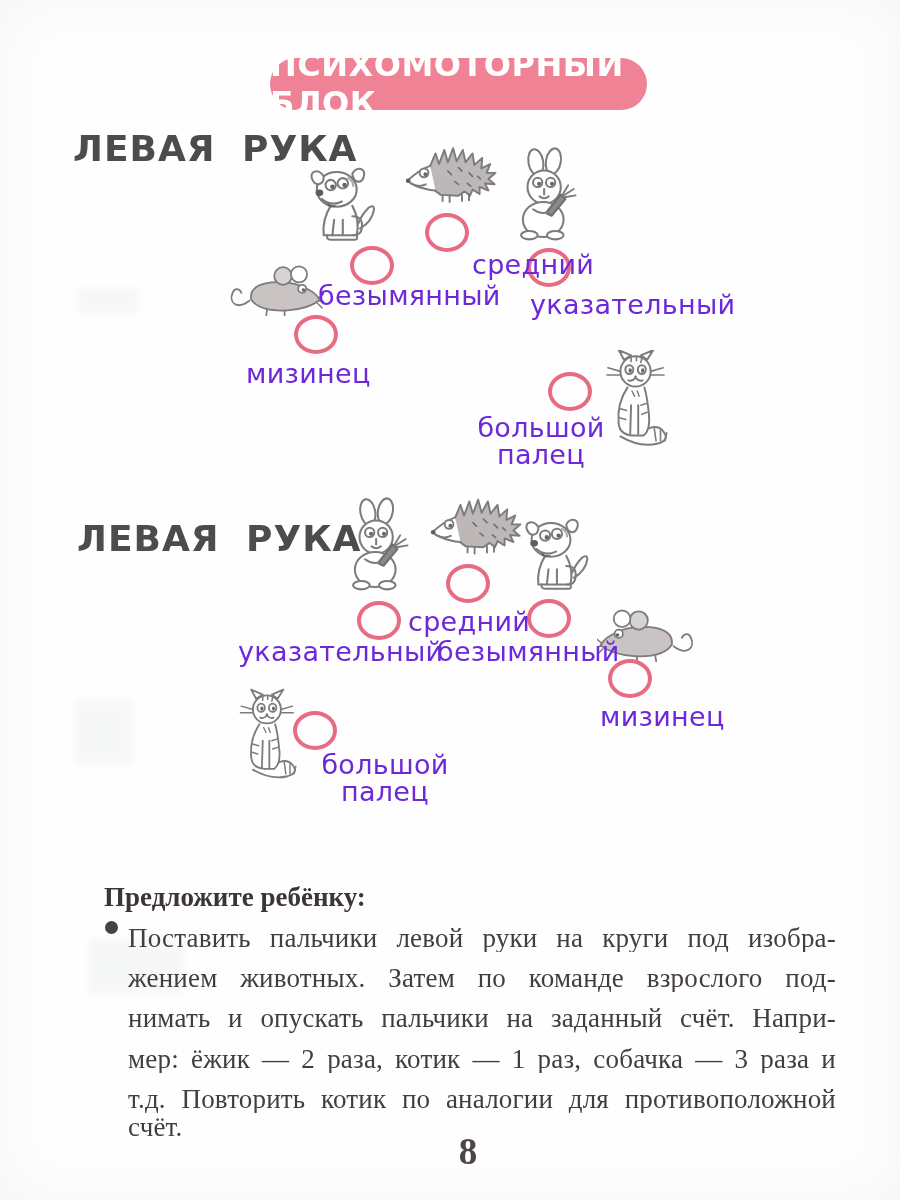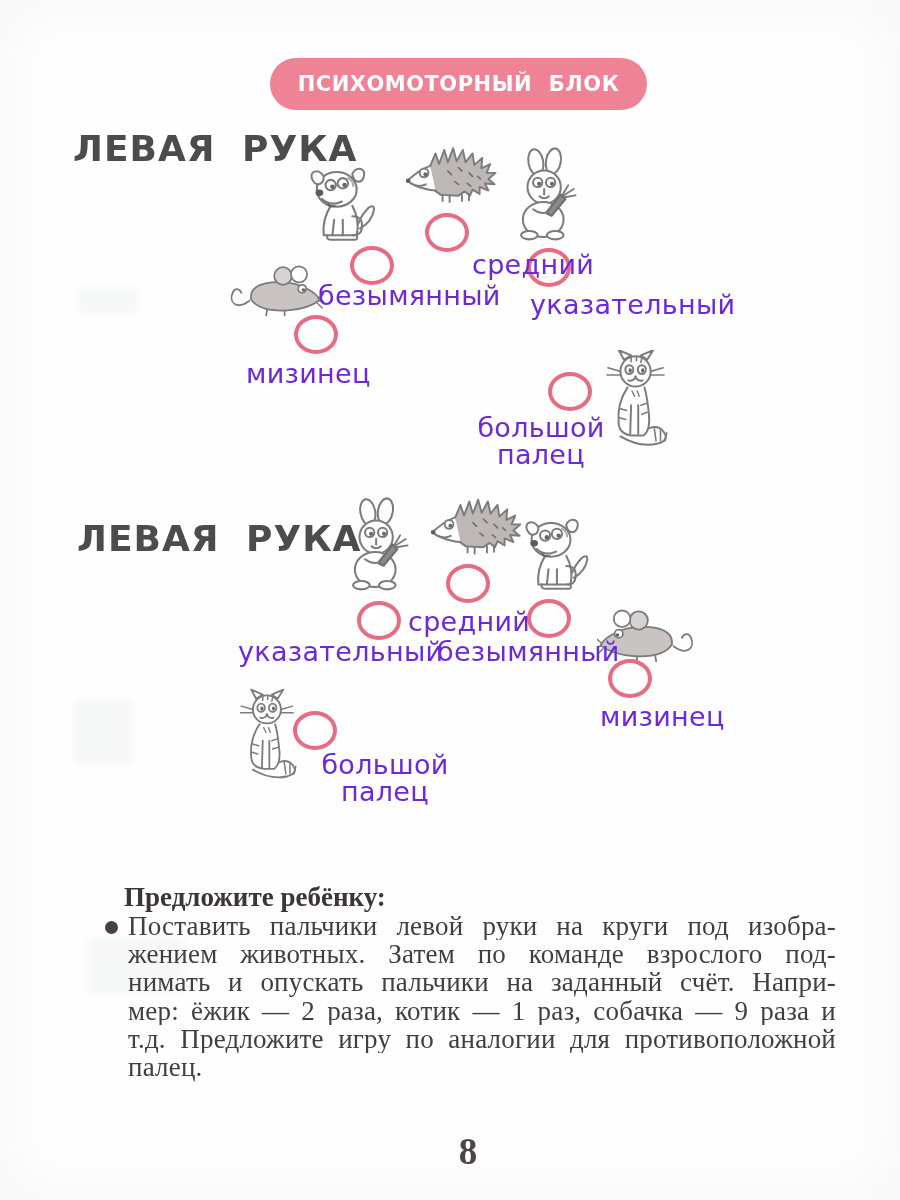--- a/index.html
+++ b/index.html
@@ -8,21 +8,21 @@
     overflow:hidden;font-family:"DejaVu Sans",sans-serif;
     box-shadow:inset 0 0 60px rgba(120,110,110,0.06);
   }
   
   .banner{
     position:absolute;left:270px;top:58px;width:377px;height:52px;
     background:#ef8295;border-radius:27px;
     display:flex;align-items:center;justify-content:center;
   }
   .banner-text{
-    color:#ffffff;font-weight:bold;font-size:21px;letter-spacing:0.5px;word-spacing:9px;
+    color:#ffffff;font-weight:bold;font-size:32px;letter-spacing:0.5px;word-spacing:9px;
   }
   
   .section-title{
     position:absolute;color:#4c4c4c;font-weight:bold;font-size:36px;
     letter-spacing:1px;word-spacing:13px;
   }
   #title-left{left:73px;top:128px;}
   #title-right{left:77px;top:518px;}
   
   .ring-circle{
@@ -35,32 +35,32 @@
   }
   .thumb-label{
     position:absolute;color:#6d28d9;font-size:27px;letter-spacing:0.3px;
     width:146px;text-align:center;line-height:27px;
   }
   .animal{position:absolute;}
   .flip-x{transform:scaleX(-1);}
   
   .instr-heading{
     position:absolute;left:104px;top:882px;
-    font-family:"Liberation Serif",serif;font-weight:bold;font-size:27px;color:#3c3537;margin-left:20px;
+    font-family:"Liberation Serif",serif;font-weight:bold;font-size:27px;color:#3c3537;
   }
   .bullet-dot{
     position:absolute;left:105px;top:921px;width:13px;height:13px;border-radius:50%;
     background:#4a3f42;
   }
   .instr-lines{
     position:absolute;left:128px;top:912px;width:708px;
     font-family:"Liberation Serif",serif;font-size:27px;color:#433d3f;letter-spacing:0.2px;
   }
   .instr-line{height:28.2px;line-height:28.2px;white-space:nowrap;}
-  .instr-line.just{text-align:justify;text-align-last:justify;white-space:normal;overflow:hidden;}
+  .instr-line.just{text-align:justify;text-align-last:justify;white-space:normal;overflow:hidden;margin-top:12px;}
   .page-number{
     position:absolute;left:440px;top:1130px;width:56px;text-align:center;
     font-family:"Liberation Serif",serif;font-weight:bold;font-size:37px;color:#4e4449;
   }
   
   .bleed{position:absolute;background:#9aa0a6;opacity:0.07;filter:blur(3px);border-radius:4px;}
 </style>
 </head>
 <body>
 
@@ -229,20 +229,20 @@
     <div>большой</div>
     <div>палец</div>
   </div>
 
   <div class="instr-heading">Предложите ребёнку:</div>
   <div class="bullet-dot"></div>
   <div class="instr-lines">
     <div class="instr-line just">Поставить пальчики левой руки на круги под изобра-</div>
     <div class="instr-line just">жением животных. Затем по команде взрослого под-</div>
     <div class="instr-line just">нимать и опускать пальчики на заданный счёт. Напри-</div>
-    <div class="instr-line just">мер: ёжик — 2 раза, котик — 1 раз, собачка — 9 раза и</div>
-    <div class="instr-line just">т.д. Предложите игру по аналогии для противоположной</div>
-    <div class="instr-line">палец.</div>
+    <div class="instr-line just">мер: ёжик — 2 раза, котик — 1 раз, собачка — 3 раза и</div>
+    <div class="instr-line just">т.д. Повторить котик по аналогии для противоположной</div>
+    <div class="instr-line">счёт.</div>
   </div>
 
   <div class="page-number">8</div>
 
 </div>
 
 </body></html>

